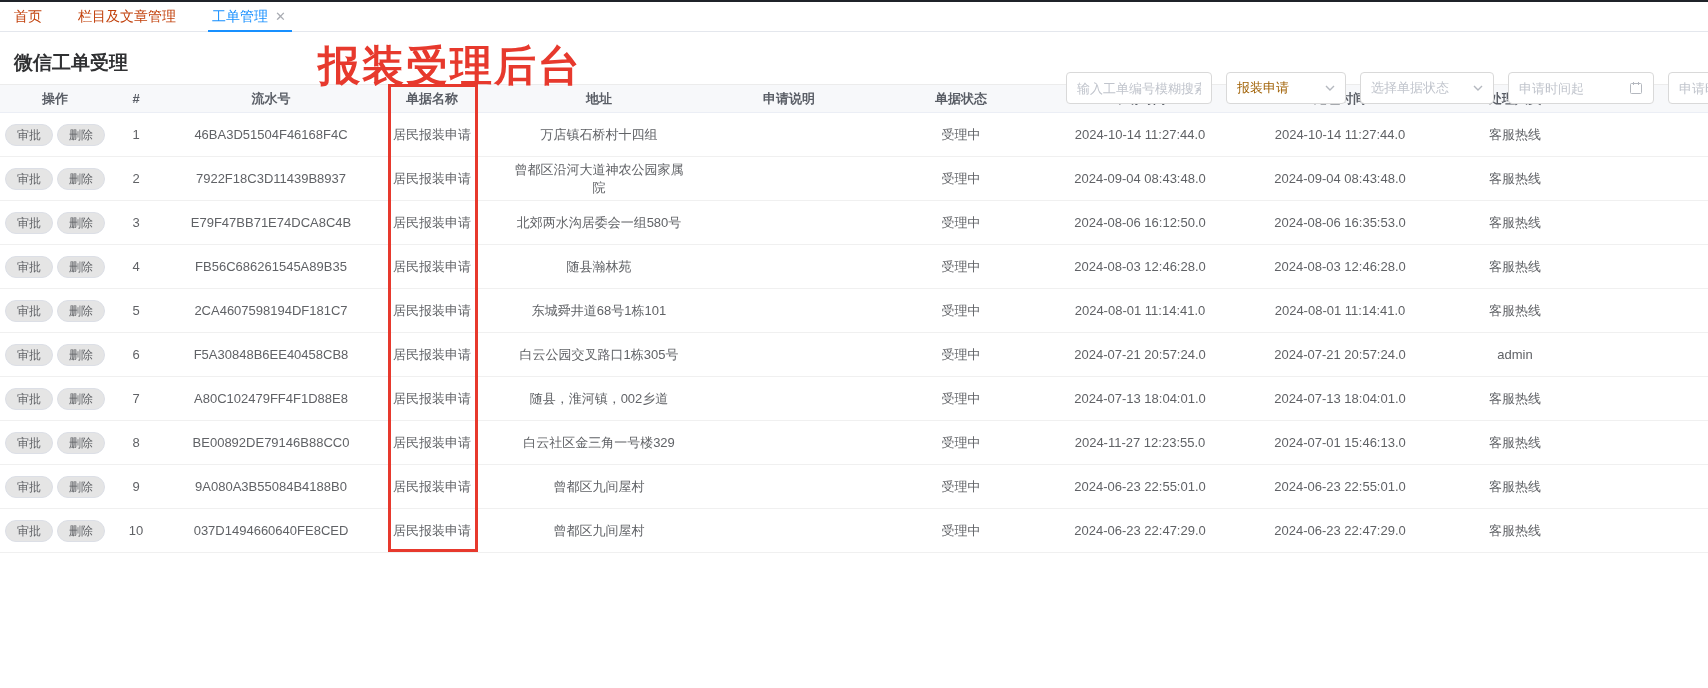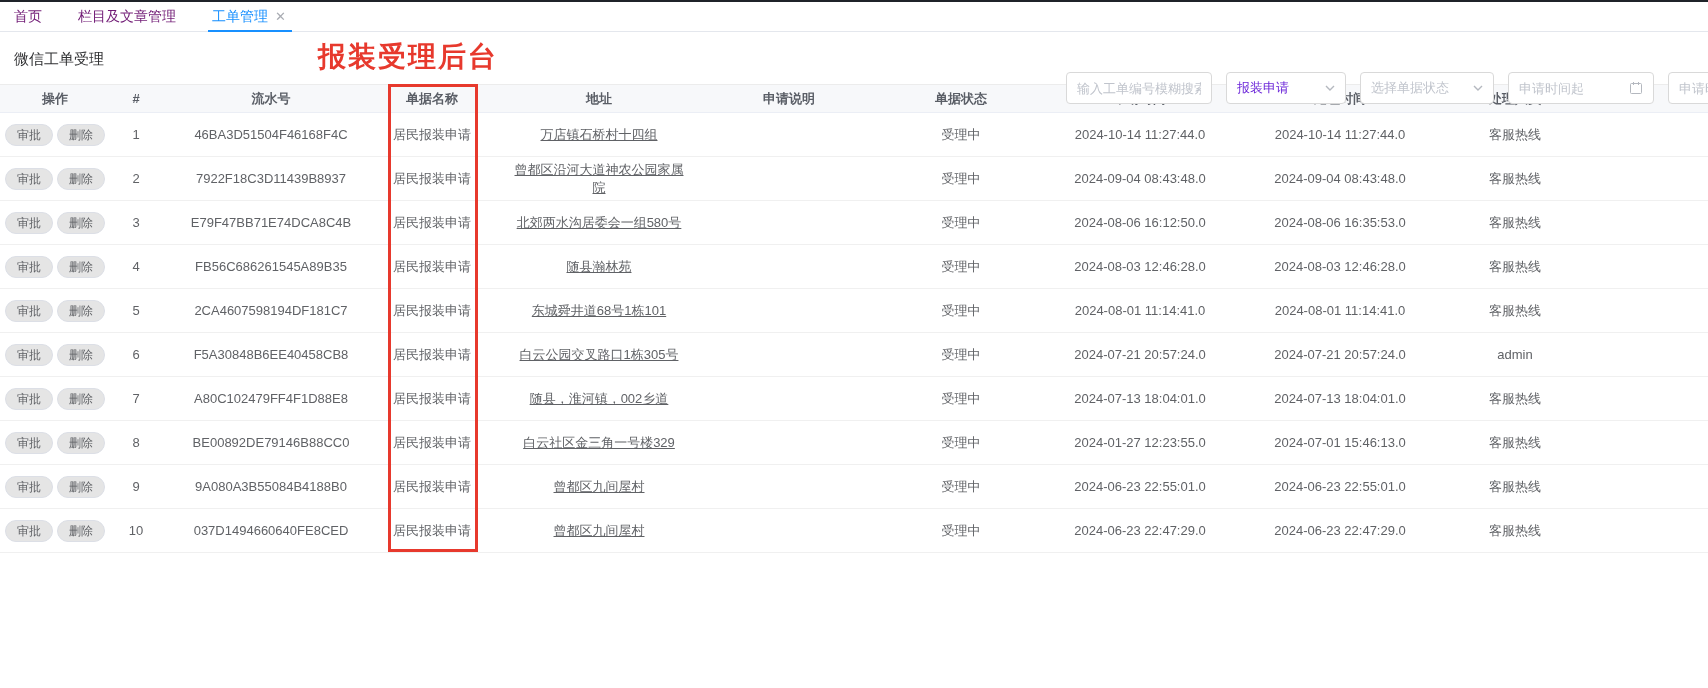--- a/index.html
+++ b/index.html
@@ -21,39 +21,39 @@
     border-bottom: 1px solid #e4e7ed;
     background: #fff;
   }
   .tab {
     position: relative;
     display: flex;
     align-items: center;
     gap: 7px;
     margin-right: 36px;
     font-size: 14px;
-    color: #701a75;
+    color: #c2410c;
     cursor: pointer;
     white-space: nowrap;
   }
   .tab.active { color: var(--accent-blue); }
   .tab.active::after {
     content: "";
     position: absolute;
     left: -4px; right: -6px; bottom: -1px;
     height: 2px;
     background: var(--accent-blue);
   }
   .tab-close { color: #a8abb2; font-size: 13px; line-height: 1; cursor: pointer; }
 
   
   .toolbar { position: relative; height: 52px; }
   .page-title {
     position: absolute; left: 14px; top: 18px;
-    font-size: 15px; font-weight: normal; color: #303133;
+    font-size: 19px; font-weight: bold; color: #303133;
   }
   .filters {
     position: absolute; left: 1066px; top: 40px;
     display: flex; gap: 14px;
   }
   .ctrl {
     height: 32px;
     border: 1px solid #d9d9d9;
     border-radius: 4px;
     background: #fff;
@@ -63,21 +63,21 @@
     font-size: 13px;
     color: #303133;
     flex: 0 0 auto;
   }
   .ctrl input {
     border: none; outline: none; width: 100%;
     font-size: 13px; font-family: inherit; color: #303133; background: transparent;
   }
   .ctrl input::placeholder { color: #c0c4cc; }
   .ctrl .ph { color: #c0c4cc; }
-  .ctrl .val { color: #6d28d9; }
+  .ctrl .val { color: #a16207; }
   .ctrl .grow { flex: 1; }
   .w-search { width: 146px; }
   .w-sel1 { width: 120px; }
   .w-sel2 { width: 134px; }
   .w-date1 { width: 146px; }
   .w-date2 { width: 130px; }
 
   
   table.grid { width: 1708px; table-layout: fixed; border-collapse: collapse; }
   .grid th {
@@ -93,40 +93,40 @@
   .grid td {
     height: 44px;
     border-bottom: 1px solid #f0f0f0;
     font-size: 13px;
     color: #606266;
     text-align: center;
     vertical-align: middle;
     line-height: 18px;
     overflow: hidden;
   }
-  .grid td.c-address { padding: 0 26px; word-break: break-all; text-decoration: underline; }
+  .grid td.c-address { padding: 0 26px; word-break: break-all; }
   .pill {
     display: inline-block;
     padding: 4px 11px;
     border: 1px solid #dcdfe6;
     border-radius: 14px;
     background: #e5e5e5;
     font-size: 12px;
     color: #606266;
     font-family: inherit;
     line-height: 1;
     margin: 0 2px;
     cursor: pointer;
   }
 
   
   .anno-text {
     position: absolute;
     left: 318px; top: 38px;
-    font-size: 28px;
+    font-size: 42px;
     font-weight: bold;
     letter-spacing: 2px;
     color: var(--anno-red);
     pointer-events: none;
     white-space: nowrap;
   }
   .anno-box {
     position: absolute;
     left: 388px; top: 84px;
     width: 90px; height: 468px;
@@ -330,21 +330,21 @@
   <tr>
     <td>
       <button class="pill">审批</button><button class="pill">删除</button>
     </td>
     <td>8</td>
     <td>BE00892DE79146B88CC0</td>
     <td>居民报装申请</td>
     <td class="c-address">白云社区金三角一号楼329</td>
     <td></td>
     <td>受理中</td>
-    <td>2024-01-27 12:23:55.0</td>
+    <td>2024-11-27 12:23:55.0</td>
     <td>2024-07-01 15:46:13.0</td>
     <td>客服热线</td>
     <td></td>
   </tr>
 
   <tr>
     <td>
       <button class="pill">审批</button><button class="pill">删除</button>
     </td>
     <td>9</td>

